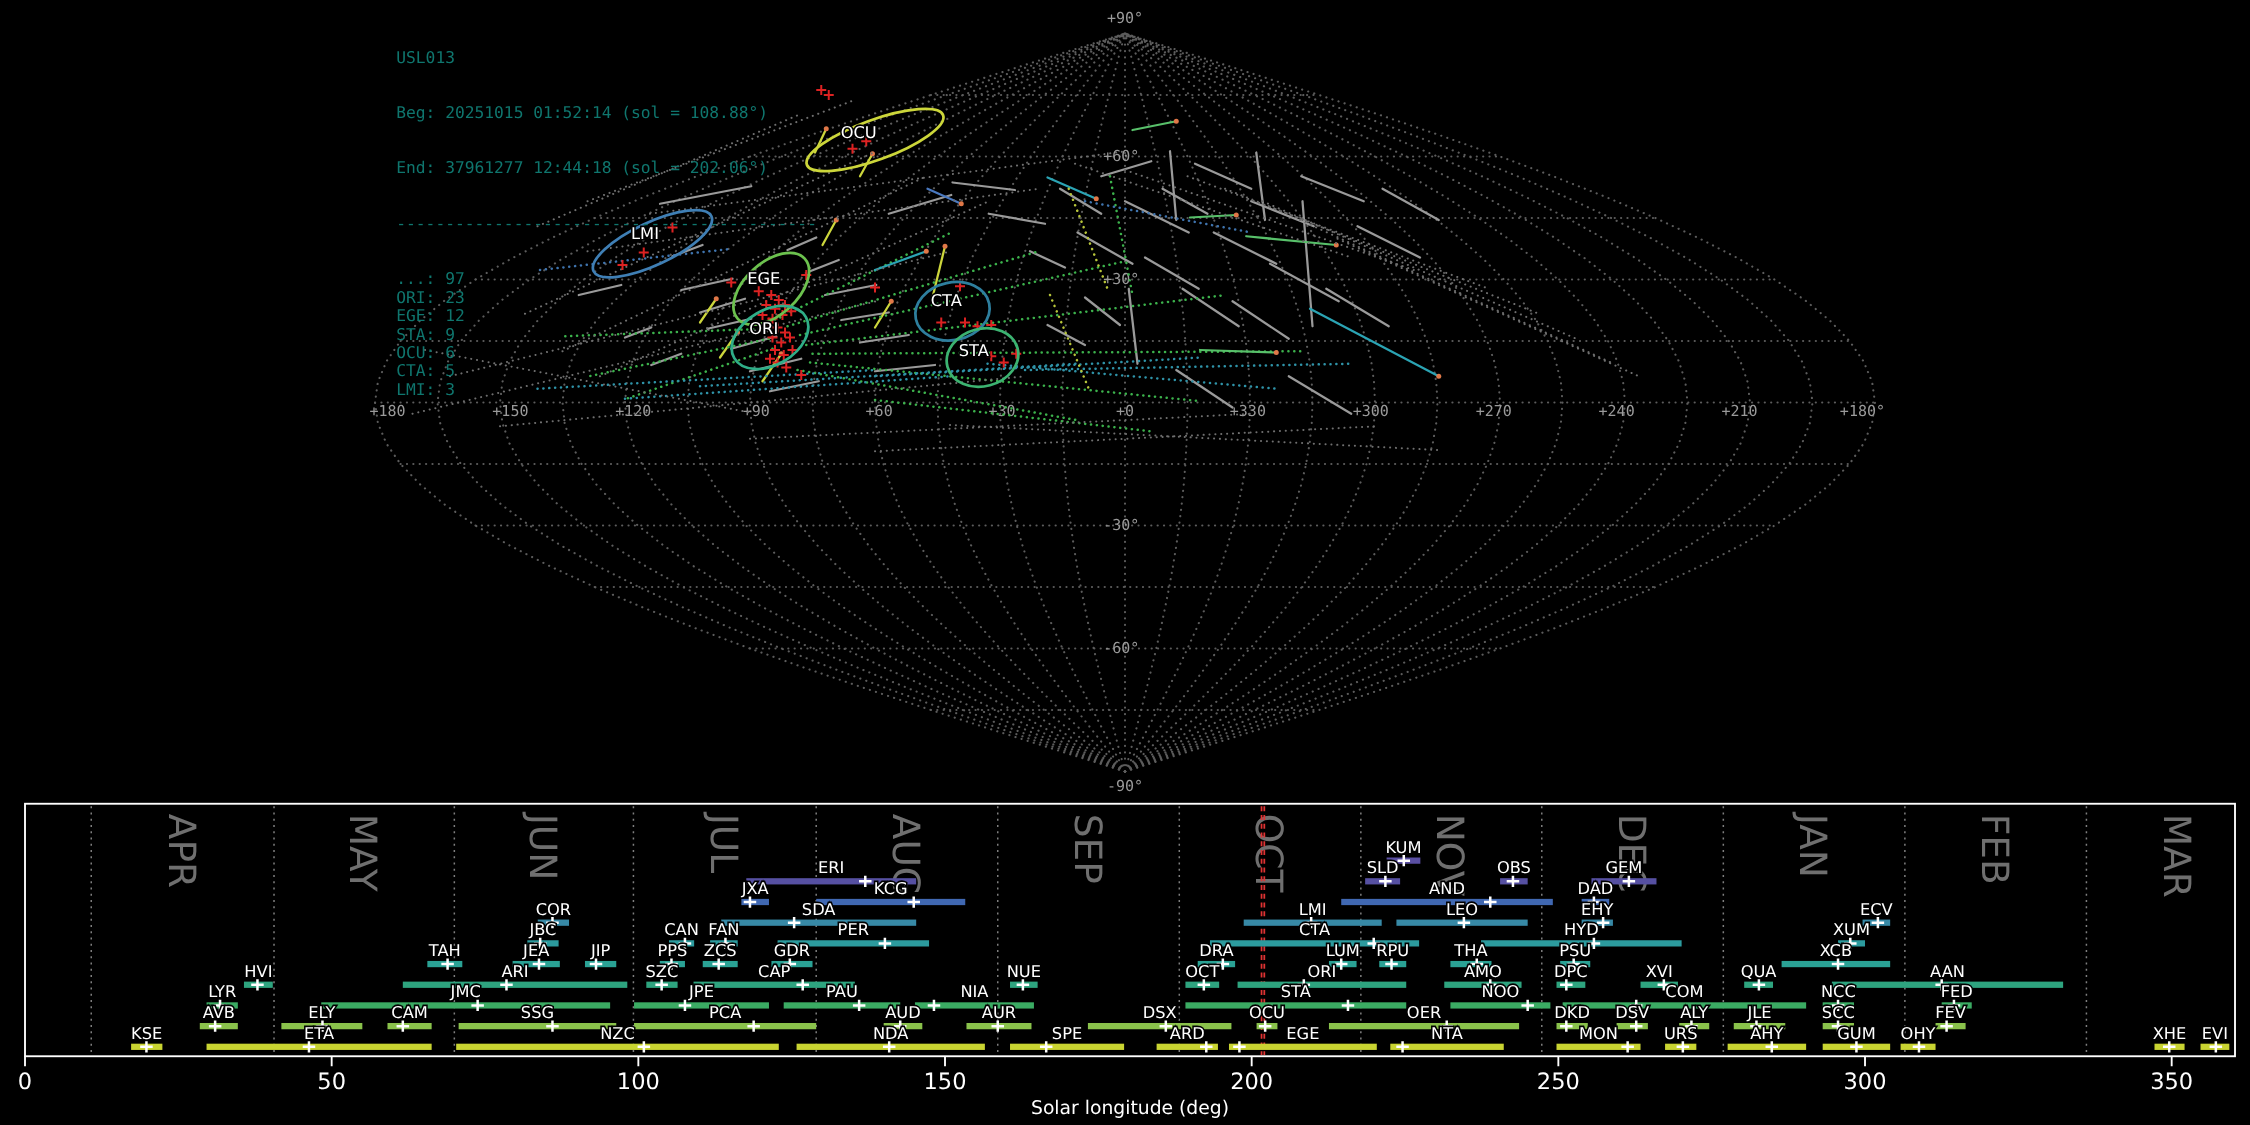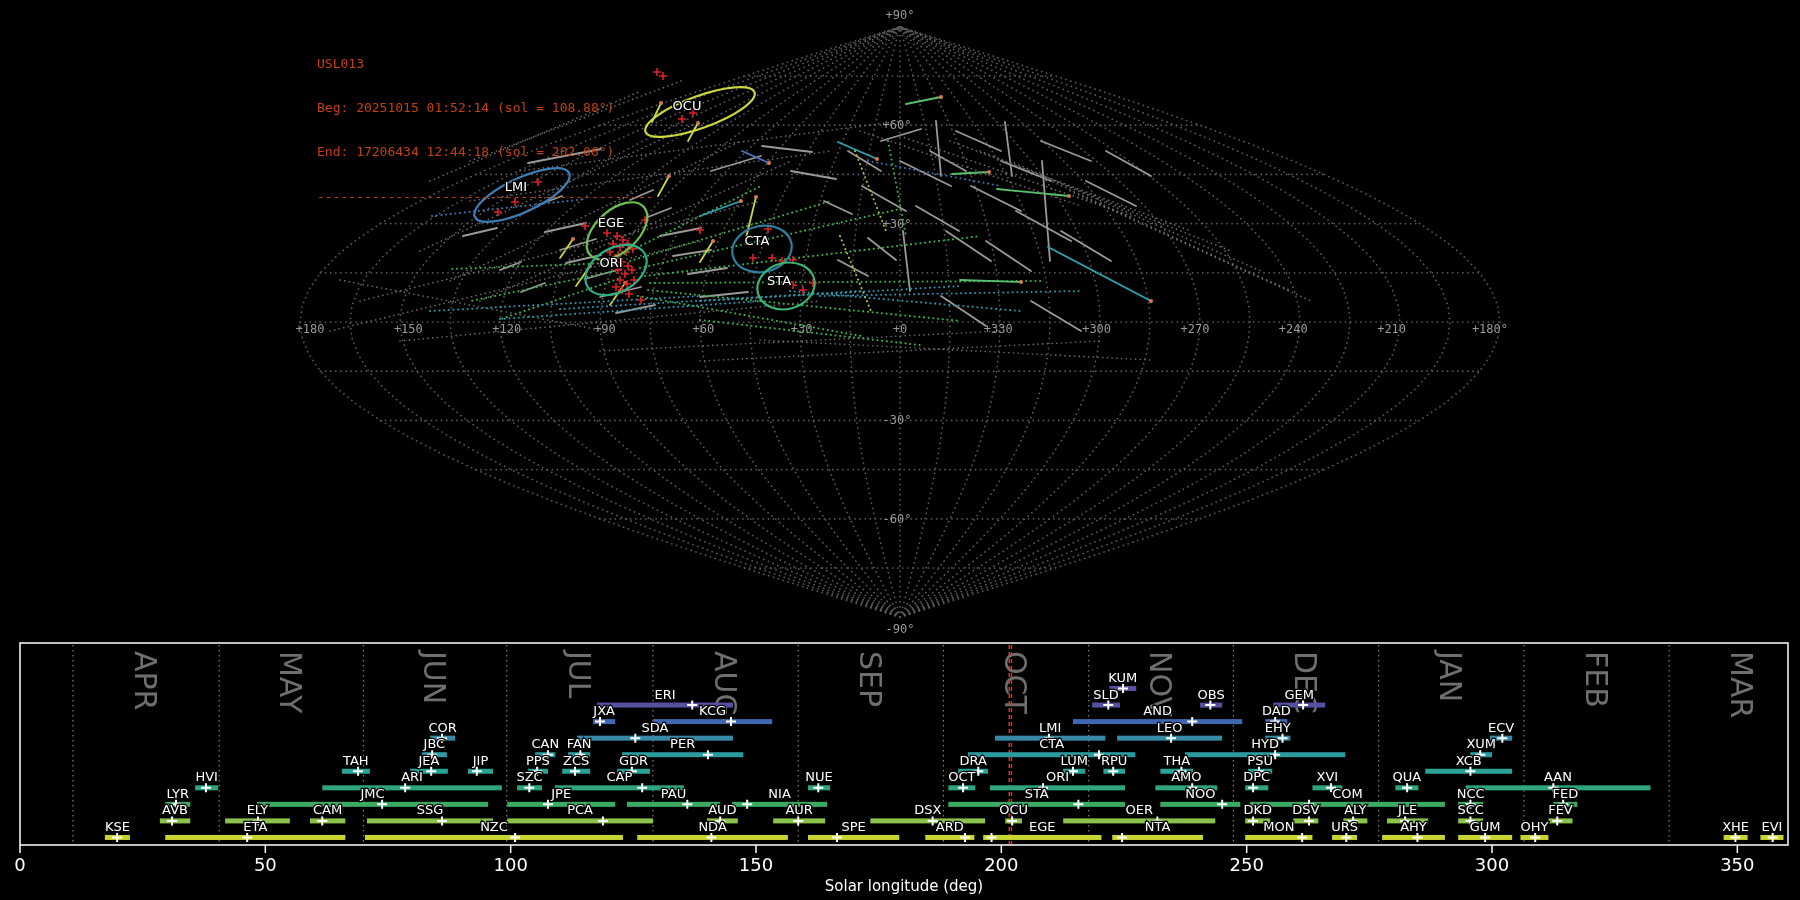--- a/index.html
+++ b/index.html
@@ -1,18 +1,18 @@
 <!DOCTYPE html>
 <html><head>
 <meta charset="utf-8">
 <style>
   html,body{margin:0;padding:0;background:#000;width:1800px;height:900px;overflow:hidden}
   #stage{position:relative;width:1800px;height:672px;background:#000;font-family:"DejaVu Sans",sans-serif}
   #plot{position:absolute;left:0;top:0}
-  .hdr{position:absolute;left:317px;top:27px;color:#c2410c;font:13px/14.8px "DejaVu Sans Mono",monospace;white-space:pre;z-index:5}
+  .hdr{position:absolute;left:317px;top:10px;color:#0f766e;font:13px/14.8px "DejaVu Sans Mono",monospace;white-space:pre;z-index:5}
   .gd{stroke:#5c5c5c;stroke-width:1.7;stroke-dasharray:0.1 5;stroke-linecap:round;fill:none}
   .glab{fill:#9a9a9a;font:12px "DejaVu Sans Mono",monospace;text-anchor:middle}
   .elab{fill:#fff;font:13px "DejaVu Sans",sans-serif;text-anchor:middle;paint-order:stroke;stroke:#000;stroke-width:2.5px}
   .blab{fill:#fff;font:13px "DejaVu Sans",sans-serif;text-anchor:middle;paint-order:stroke;stroke:#000;stroke-width:2.5px}
   .month{fill:#6f6f6f;font:30px "DejaVu Sans",sans-serif}
   .tick{fill:#fff;font:18px "DejaVu Sans",sans-serif;text-anchor:middle}
   .axt{fill:#fff;font:15px "DejaVu Sans",sans-serif;text-anchor:middle}
   .frame{fill:none;stroke:#fff;stroke-width:1.5}
   .mline{stroke:#7f7f7f;stroke-dasharray:1.5 3.5;stroke-width:1.2;fill:none}
   .rmark{stroke:#e03333;stroke-dasharray:4 3;stroke-width:1.4}
@@ -568,16 +568,17 @@
         <line x1="1492.01" y1="845" x2="1492.01" y2="853" stroke="#fff" stroke-width="1.5"></line>
         <text x="1492.01" y="871" class="tick">300</text>
         <line x1="1737.345" y1="845" x2="1737.345" y2="853" stroke="#fff" stroke-width="1.5"></line>
         <text x="1737.345" y="871" class="tick">350</text>
         <text x="904" y="891" class="axt">Solar longitude (deg)</text>
       </g>
     </svg>
   <div class="hdr">
     <div>USL013</div>
     <div>Beg: 20251015 01:52:14 (sol = 108.88°)</div>
-    <div>End: 17206434 12:44:18 (sol = 202.06°)</div>
+    <div>End: 37961277 12:44:18 (sol = 202.06°)</div>
     <div>-------------------------------------------</div>
+    <div id="counts"><div>...: 97</div><div>ORI: 23</div><div>EGE: 12</div><div>STA: 9</div><div>OCU: 6</div><div>CTA: 5</div><div>LMI: 3</div></div>
   </div>
 </div>
 
 </body></html>

